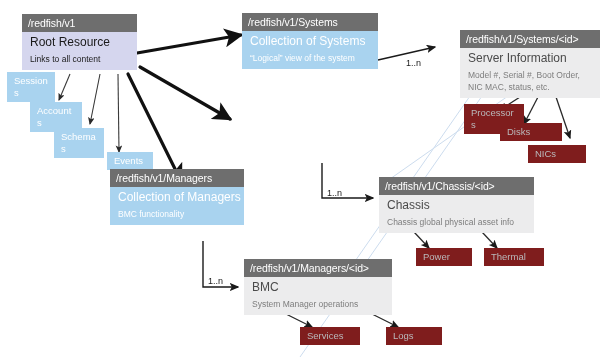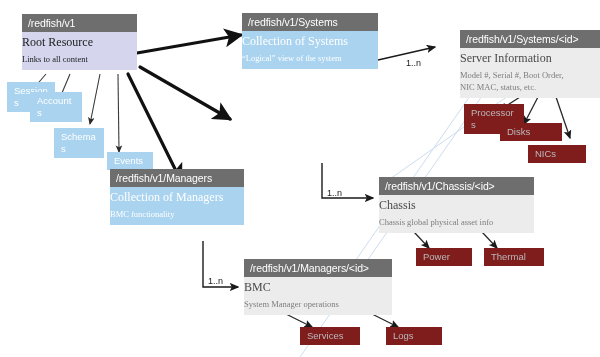--- a/index.html
+++ b/index.html
@@ -16,22 +16,21 @@
   
   .card{position:absolute;box-sizing:border-box;}
   .card .hdr{
     background:#6e6e6e;color:#ffffff;
     font-size:10.5px;line-height:14px;
     padding:2px 5px 2px 6px;
     white-space:nowrap;
     letter-spacing:-0.1px;
   }
   .card .body{
-    padding:2px 5px 5px 0;
-    font-family:Liberation Serif, serif;
+    padding:2px 5px 5px 8px;
   }
   .card .title{
     font-size:12px;line-height:15px;
     padding-top:1px;
     white-space:nowrap;
   }
   .card .sub{
     font-size:8.5px;line-height:12px;
     padding-top:3px;
     white-space:nowrap;
@@ -143,22 +142,22 @@
   </svg>
 
   <div class="card lav" style="left:22px;top:14px;width:115px;">
     <div class="hdr">/redfish/v1</div>
     <div class="body">
       <div class="title">Root Resource</div>
       <div class="sub">Links to all content</div>
     </div>
   </div>
 
-  <div class="chip b" style="left:7px;top:82px;width:48px;"><span>Sessions</span></div>
-  <div class="chip b" style="left:30px;top:92px;width:52px;"><span>Accounts</span></div>
+  <div class="chip b" style="left:7px;top:72px;width:48px;"><span>Sessions</span></div>
+  <div class="chip b" style="left:30px;top:102px;width:52px;"><span>Accounts</span></div>
   <div class="chip b" style="left:54px;top:128px;width:50px;"><span>Schemas</span></div>
   <div class="chip b" style="left:92px;top:152px;width:46px;margin-left:15px;"><span>Events</span></div>
 
   <div class="card blue" style="left:242px;top:13px;width:136px;">
     <div class="hdr">/redfish/v1/Systems</div>
     <div class="body">
       <div class="title">Collection of Systems</div>
       <div class="sub">“Logical” view of the system</div>
     </div>
   </div>

